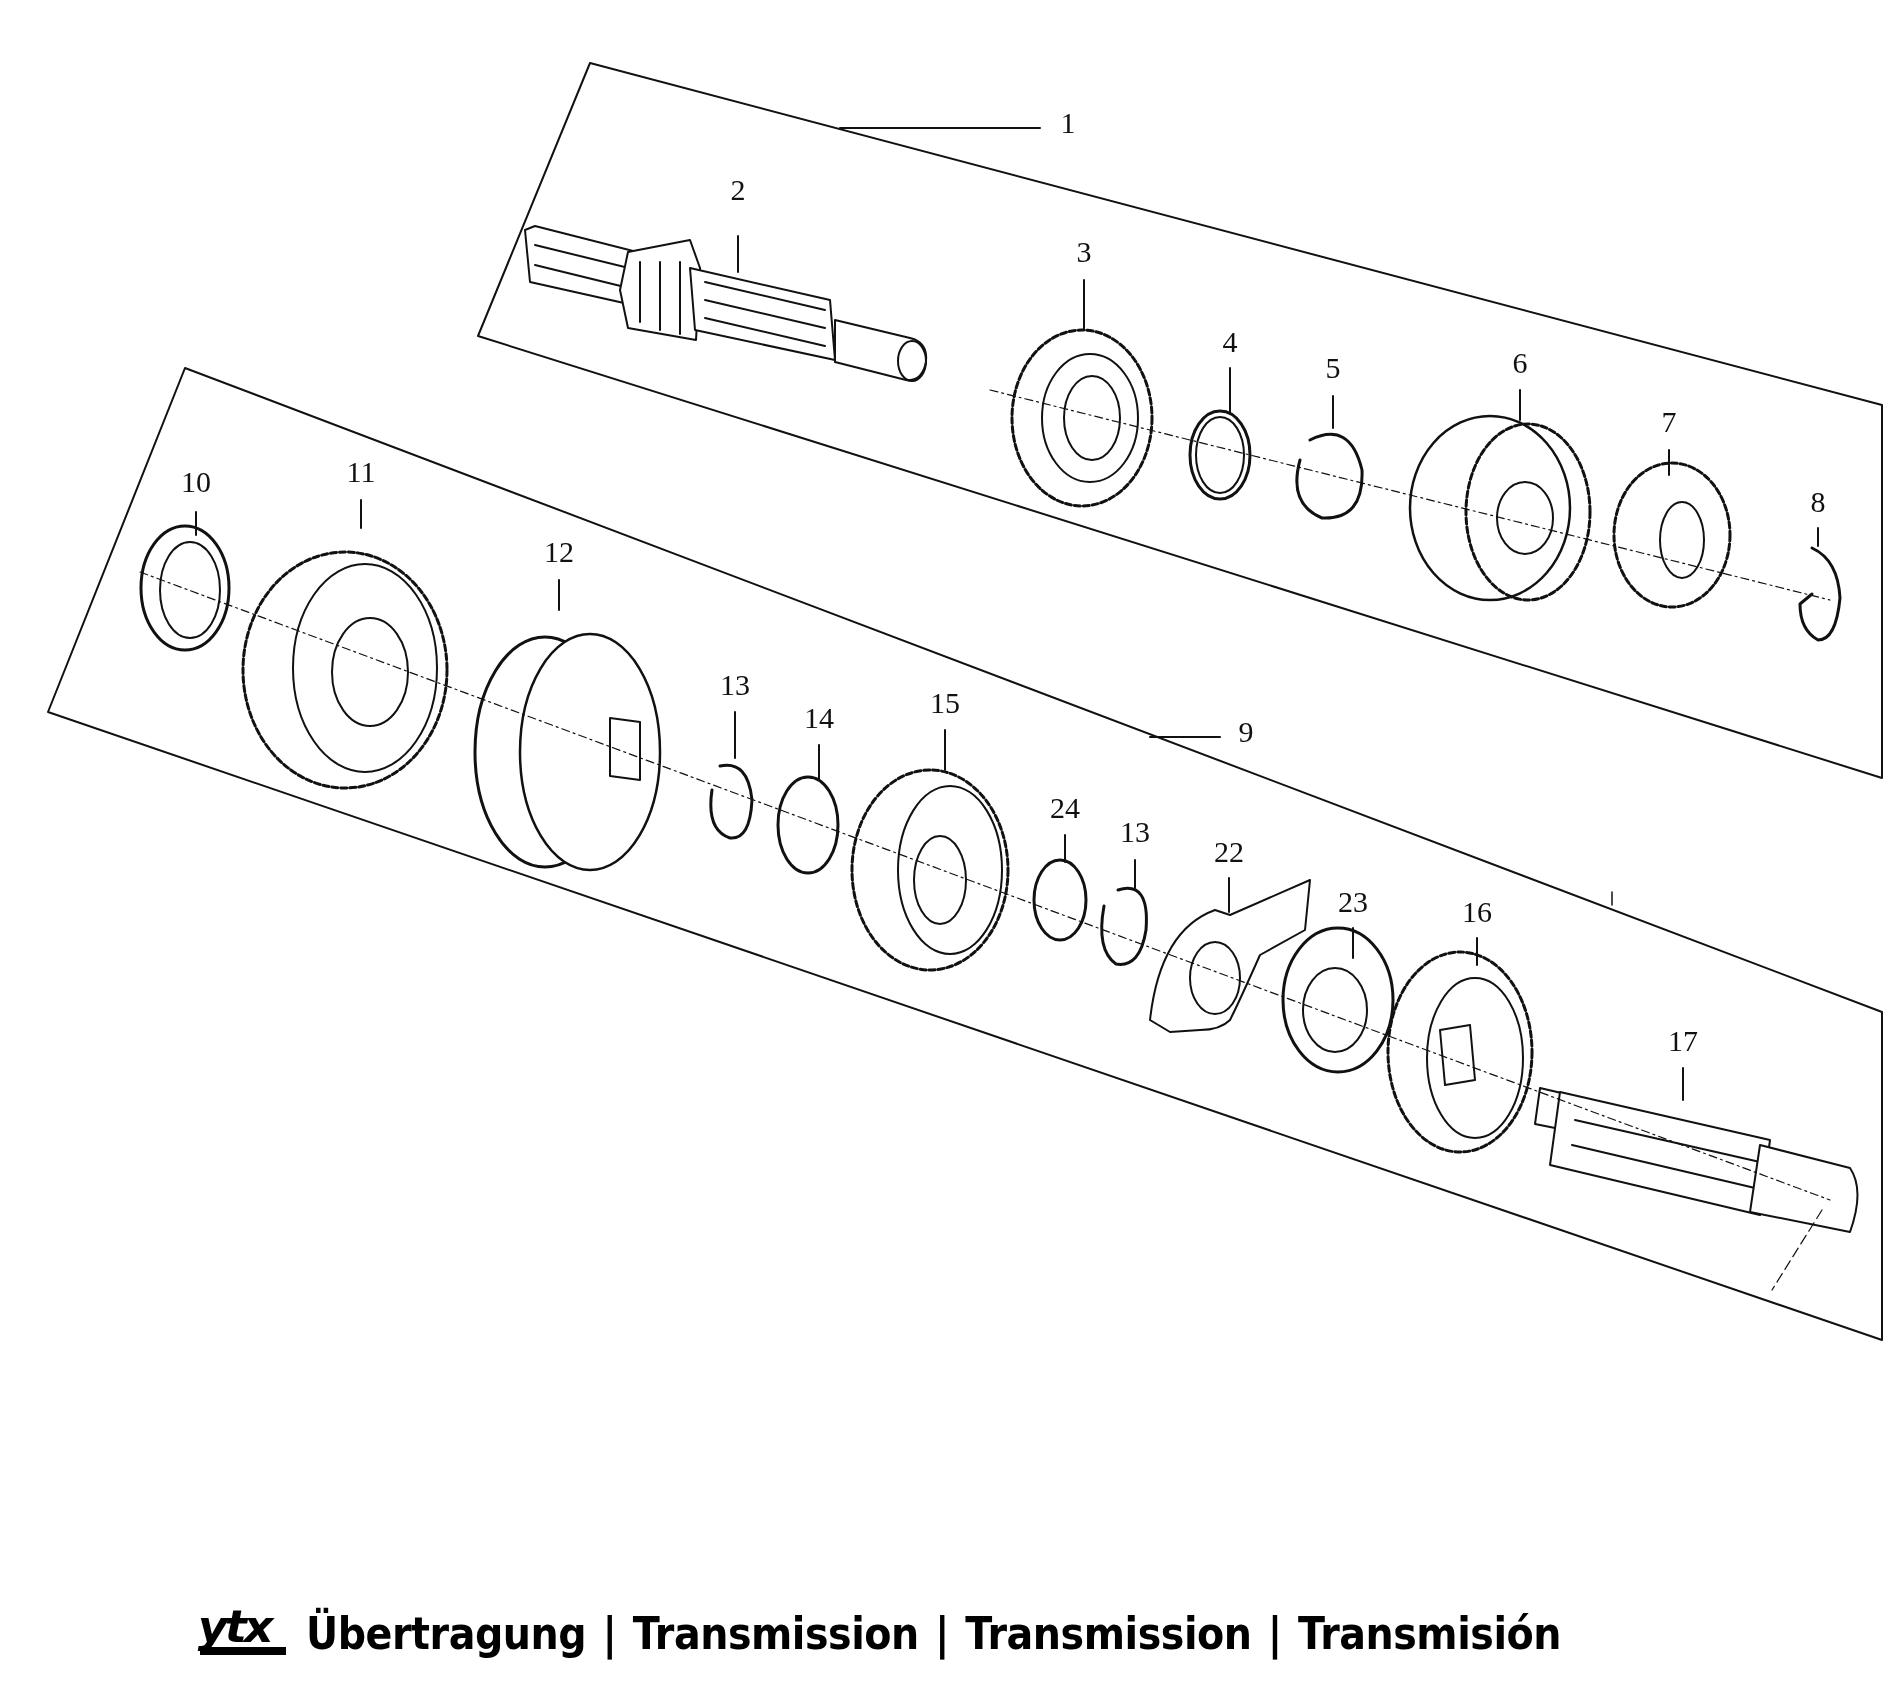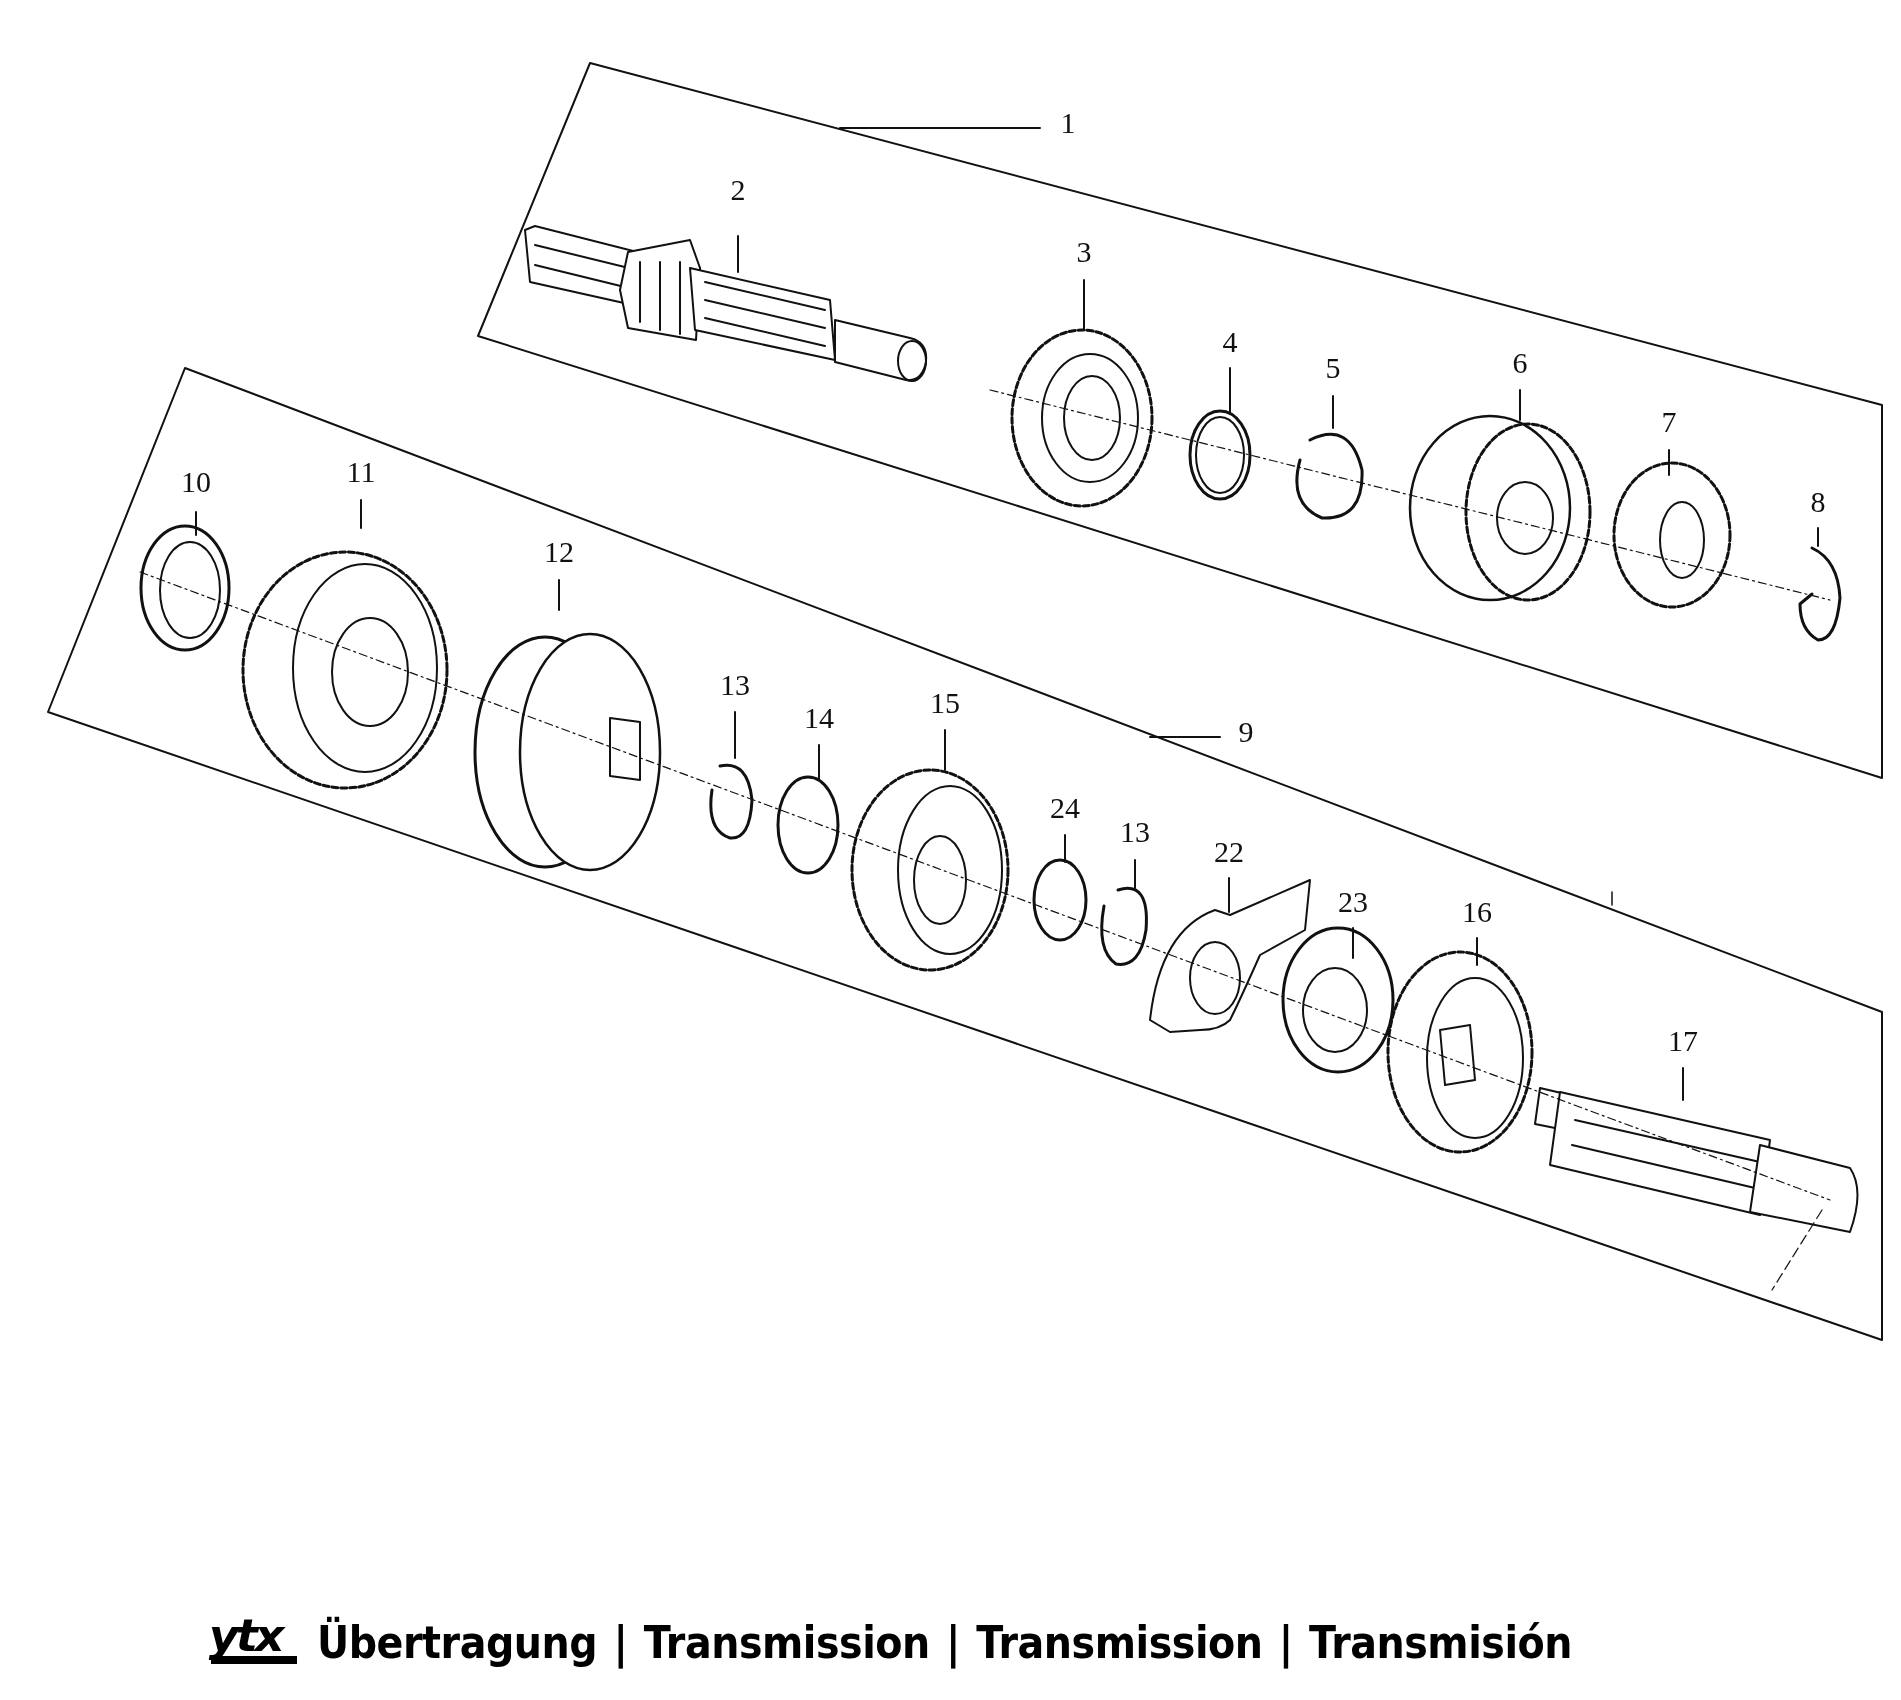--- a/index.html
+++ b/index.html
@@ -1,20 +1,20 @@
 <!DOCTYPE html>
 <html><head>
 <meta charset="utf-8">
 <style>
   html, body { margin:0; padding:0; background:#ffffff; }
   body { width:1901px; height:1700px; position:relative; overflow:hidden;
          font-family:"DejaVu Serif", serif; }
   #diagram { position:absolute; left:0; top:0; width:1901px; height:1520px; }
   .callout-num { font-family:"Liberation Serif", "DejaVu Serif", serif; font-size:30px; fill:#111; }
-  .title-bar { position:absolute; left:211px; top:1598px; height:70px; display:flex; align-items:flex-end; }
+  .title-bar { position:absolute; left:200px; top:1598px; height:70px; display:flex; align-items:center; }
   .brand-logo { display:inline-block; position:relative; width:88px; height:52px; margin-right:18px; }
   .brand-logo .txt { font-family:"DejaVu Sans", sans-serif; font-weight:bold; font-style:italic;
       font-size:44px; line-height:40px; letter-spacing:-3px; color:#000; display:block; transform:scaleX(1.05); }
   .brand-logo .bar { position:absolute; left:0; bottom:4px; width:86px; height:8px; background:#000; }
   .title-text { font-family:"DejaVu Sans", sans-serif; font-weight:bold; font-size:44px; color:#000;
       letter-spacing:-0.5px; transform:scaleX(0.9); transform-origin:left center; white-space:nowrap; }
   .sep { display:inline-block; margin:0 18px; }
 </style>
 </head>
 <body>

